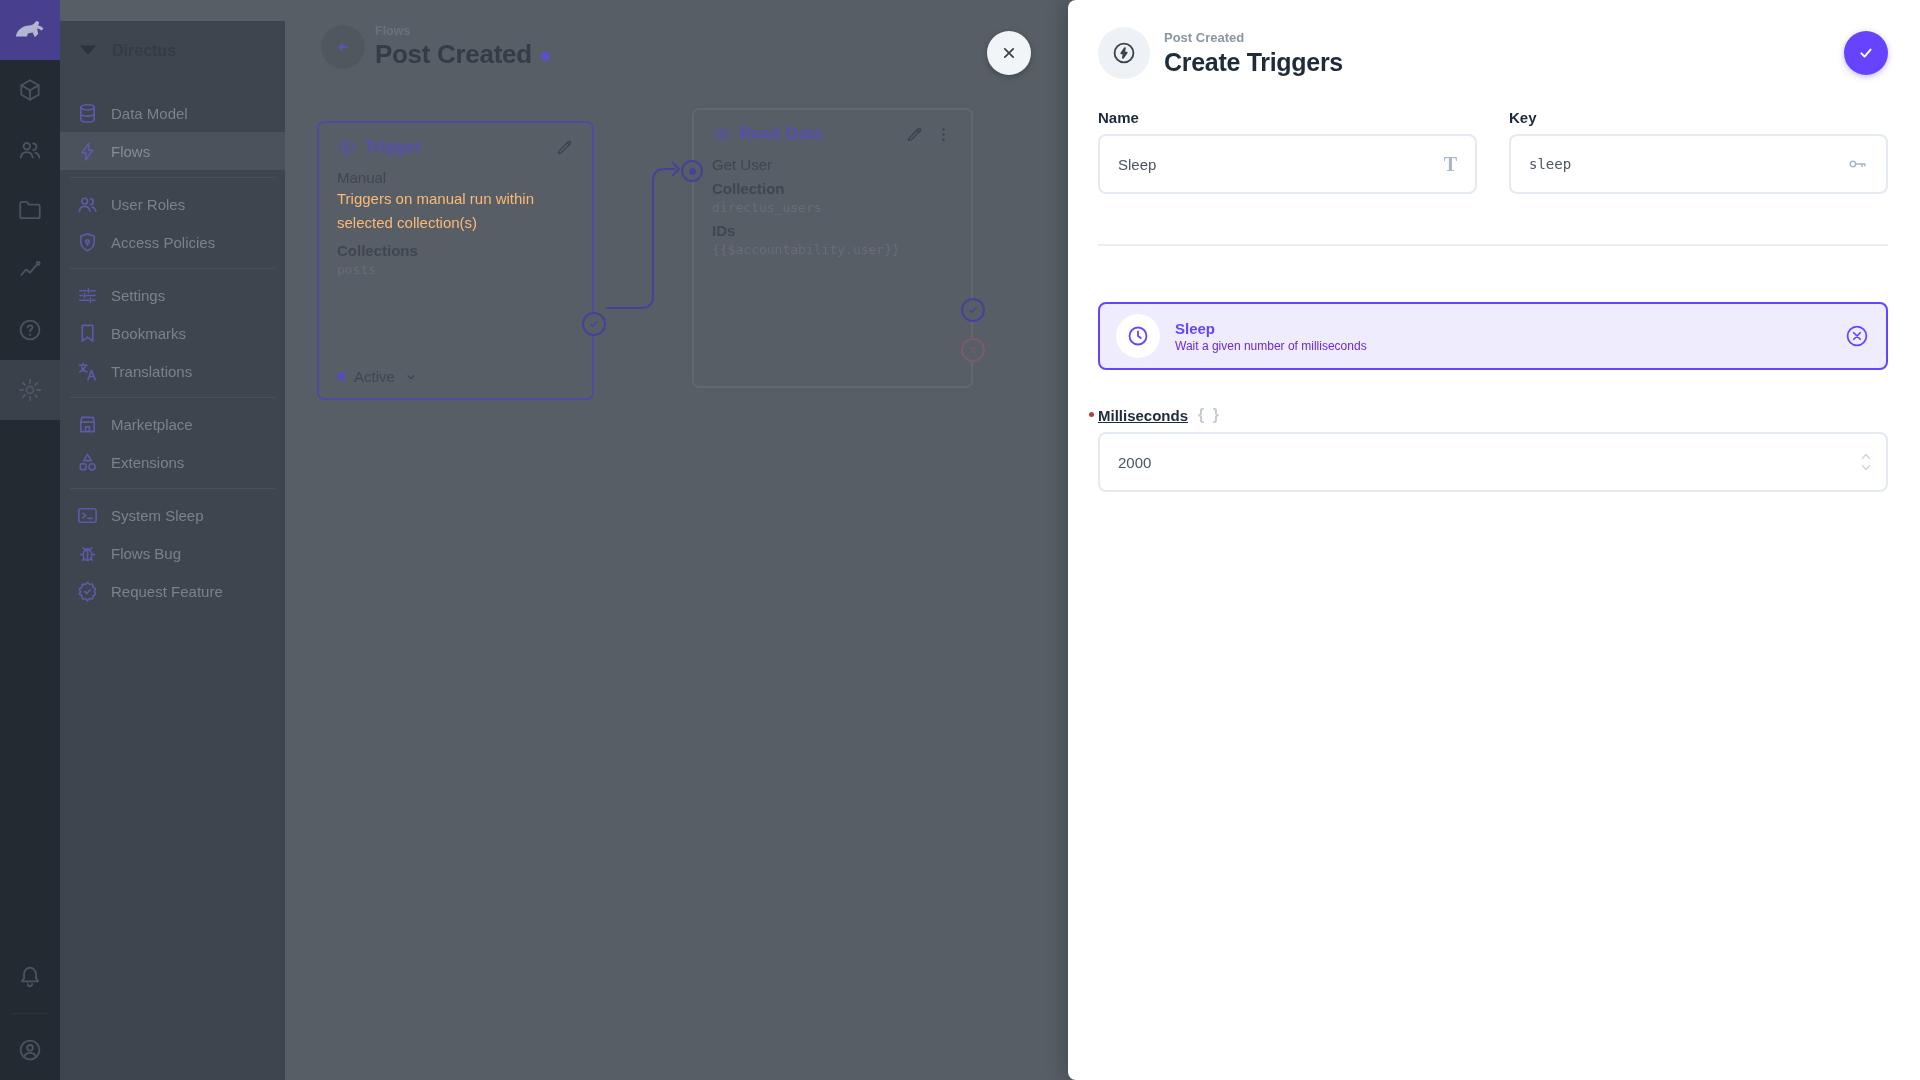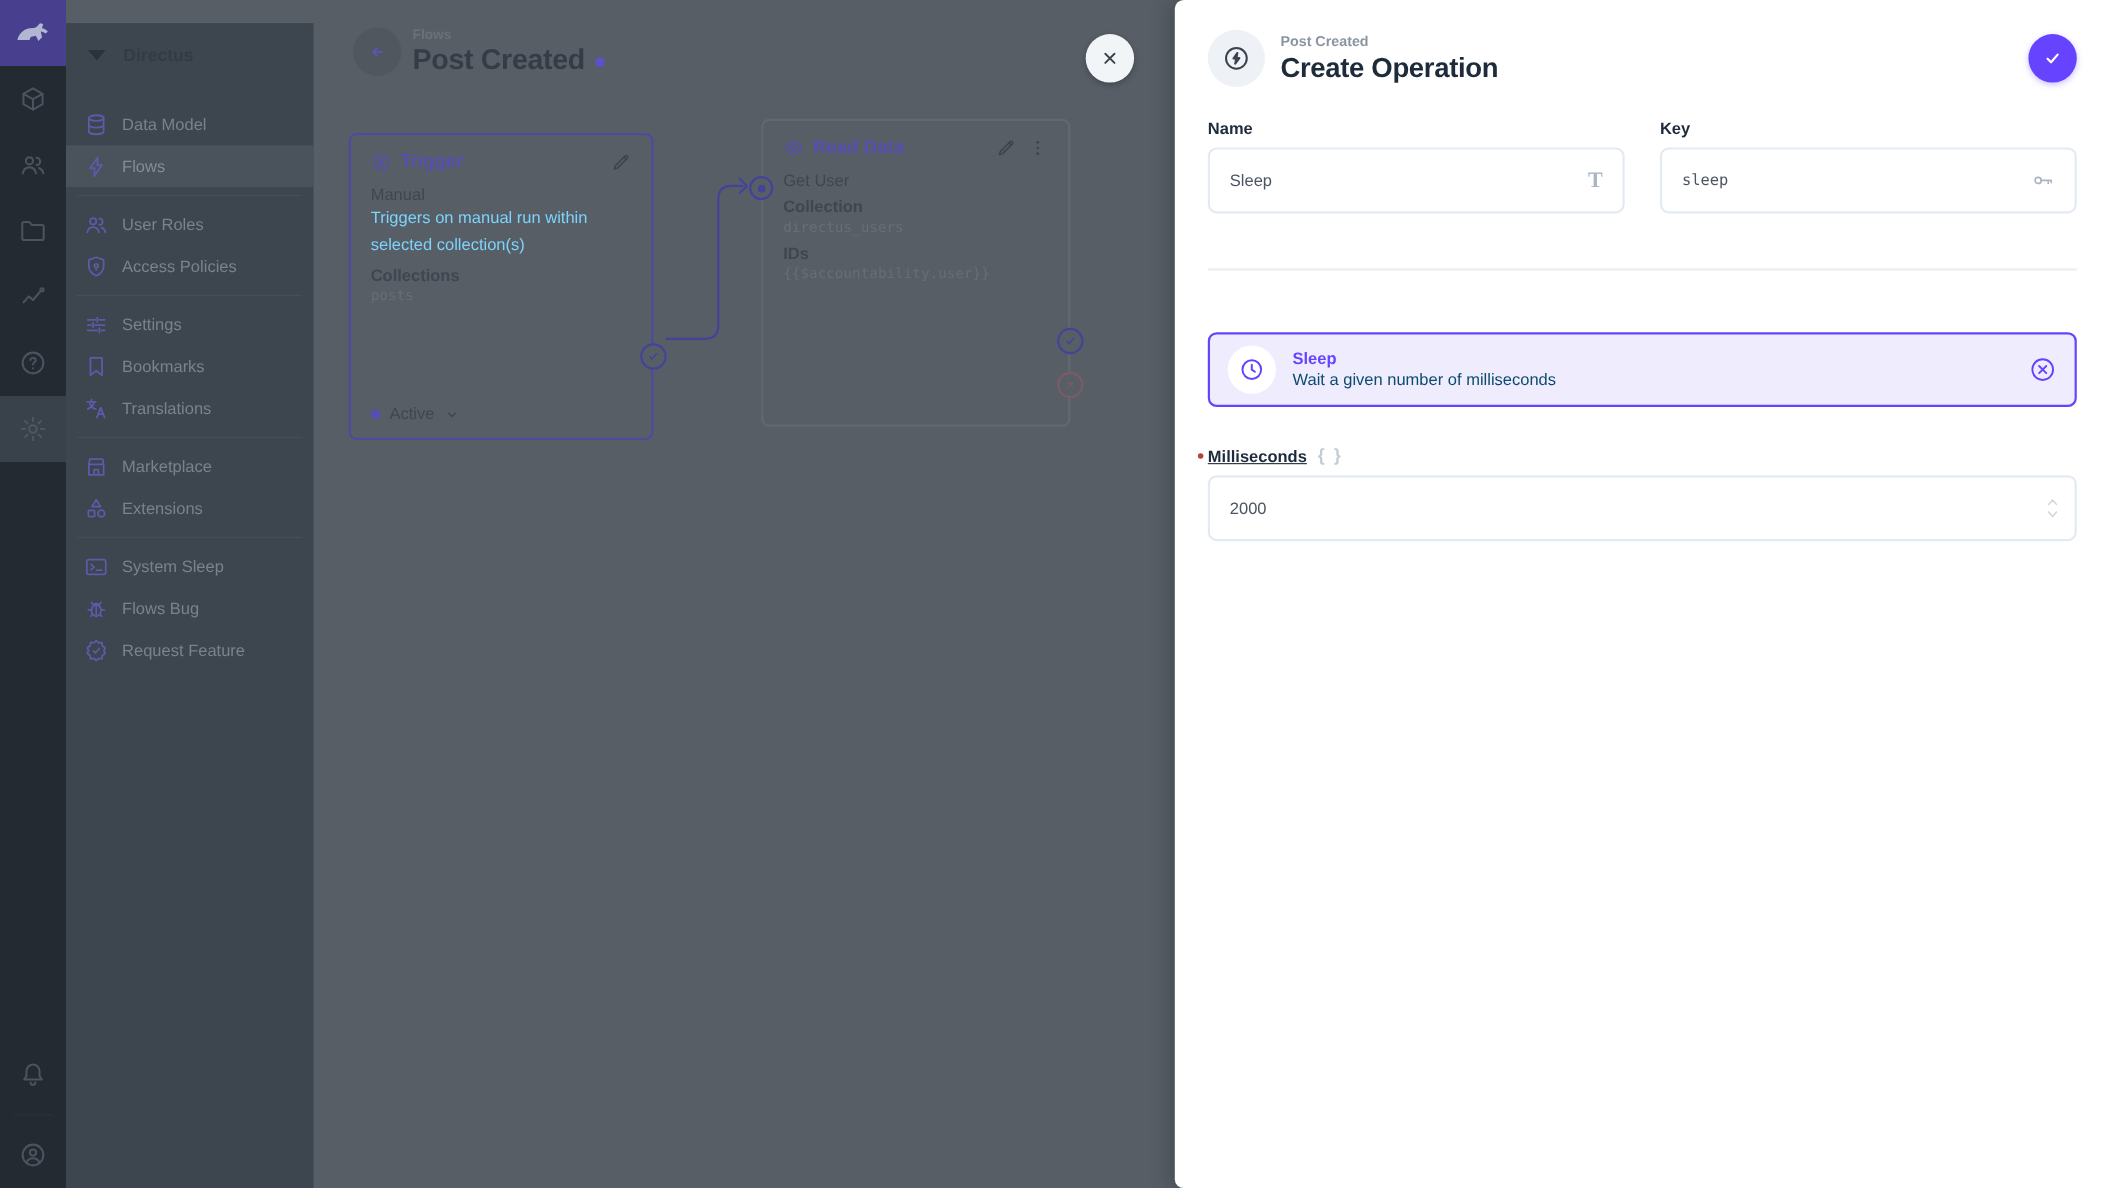--- a/index.html
+++ b/index.html
@@ -59,21 +59,21 @@
   
   .panel{ position:absolute; border-radius:7px; padding:14px 18px; }
   .panel.trigger{ left:32px; top:109px; width:277px; height:279px; border:2px solid #4c4ba0;margin-top:12px; }
   .panel.read{ left:407px; top:108px; width:281px; height:280px; border:2px solid #62686f; }
   .p-head{ display:flex; align-items:center; gap:8px; color:#564fb2; }
   .p-head .p-type{ font-size:17px; font-weight:700; }
   .p-head svg.type-ic{ width:19px; height:19px; flex:none;}
   .p-tools{ margin-left:auto; display:flex; align-items:center; gap:10px; color:#39424d;}
   .p-tools svg{ width:19px; height:19px; cursor:pointer;}
   .p-name{ margin-top:12px; font-size:15px; color:#3e4751;}
-  .p-desc{ font-size:15px; line-height:24px; color:#7dd3fc; margin-top:1px;}
+  .p-desc{ font-size:15px; line-height:24px; color:#fdba74; margin-top:1px;}
   .p-flabel{ margin-top:7px; font-size:15px; font-weight:700; color:#3e4751;}
   .p-fvalue{ margin-top:3px; font-size:13px; color:#686d77;}
   .p-status{ position:absolute; left:18px; bottom:13px; display:flex; align-items:center; gap:8px;
     color:#3e4751; font-size:15px; cursor:pointer;}
   .p-status .sdot{ width:9px; height:9px; border-radius:50%; background:#564fb2;}
   .p-status svg{ width:16px; height:16px; }
   .att{ position:absolute; width:24px; height:24px; border-radius:50%; background:#575e66;
     display:flex; align-items:center; justify-content:center; cursor:pointer;}
   .att svg{ width:14px; height:14px; }
   .att.resolve{ border:2px solid #44439a; color:#44439a; right:-14px; }
@@ -118,21 +118,21 @@
   .t-glyph{ font-size:20px; font-weight:700; color:#b4c3d4; font-family:"Liberation Serif",serif; cursor:pointer;}
 
   .d-divider{ border:none; border-top:2px solid #e9eef3; margin-top:50px;}
 
   .op-card{ margin-top:56px; height:68px; border:2px solid #6644ff; border-radius:8px;
     background:#efecfe; display:flex; align-items:center; padding:0 16px; gap:15px; cursor:pointer;}
   .op-card .ic-circle{ width:44px; height:44px; border-radius:50%; background:#ffffff; color:#6644ff;
     display:flex; align-items:center; justify-content:center; flex:none;}
   .op-card .ic-circle svg{ width:24px; height:24px;}
   .op-card .t{ font-size:15px; font-weight:700; color:#6644ff;}
-  .op-card .s{ font-size:15px; color:#0c4a6e; margin-top:2px;}
+  .op-card .s{ font-size:12px; color:#6d28d9; margin-top:2px;}
   .op-card .deselect{ margin-left:auto; color:#6644ff; display:flex; cursor:pointer;}
   .op-card .deselect svg{ width:26px; height:26px;}
 
   .ms-block{ margin-top:36px;}
   .ms-label-row{ display:flex; align-items:center; gap:10px; position:relative; margin-left:0;}
   .braces{ font-size:16px; font-weight:600; color:#c3ccd5; letter-spacing:2px; cursor:pointer;}
   .tf.number{ margin-top:8px; position:relative;}
   .stepper{ position:absolute; right:14px; top:50%; transform:translateY(-50%);
     display:flex; flex-direction:column; gap:2px; color:#ccd3db; cursor:pointer;}
   .stepper svg{ width:12px; height:9px;}
@@ -403,21 +403,21 @@
 
   <div class="drawer-header">
     <div class="op-avatar">
       <svg viewBox="0 0 24 24" fill="none" stroke="currentColor" stroke-width="1.7" stroke-linecap="round" stroke-linejoin="round">
           <circle cx="12" cy="12" r="8.7"></circle>
           <path d="M12.8 7.5L9.5 12.2h2.3L11 16.5l3.5-4.7h-2.4z"></path>
         </svg>
     </div>
     <div>
       <div class="dh-crumb">Post Created</div>
-      <div class="dh-title">Create Operation</div>
+      <div class="dh-title">Create Triggers</div>
     </div>
     <div class="save-btn">
       <svg viewBox="0 0 24 24" fill="none" stroke="currentColor" stroke-width="2.4" stroke-linecap="round" stroke-linejoin="round">
           <path d="M6.5 12.5l3.8 3.8L17.5 8"></path>
         </svg>
     </div>
   </div>
 
   <div class="fields-row">
     <div class="field">

